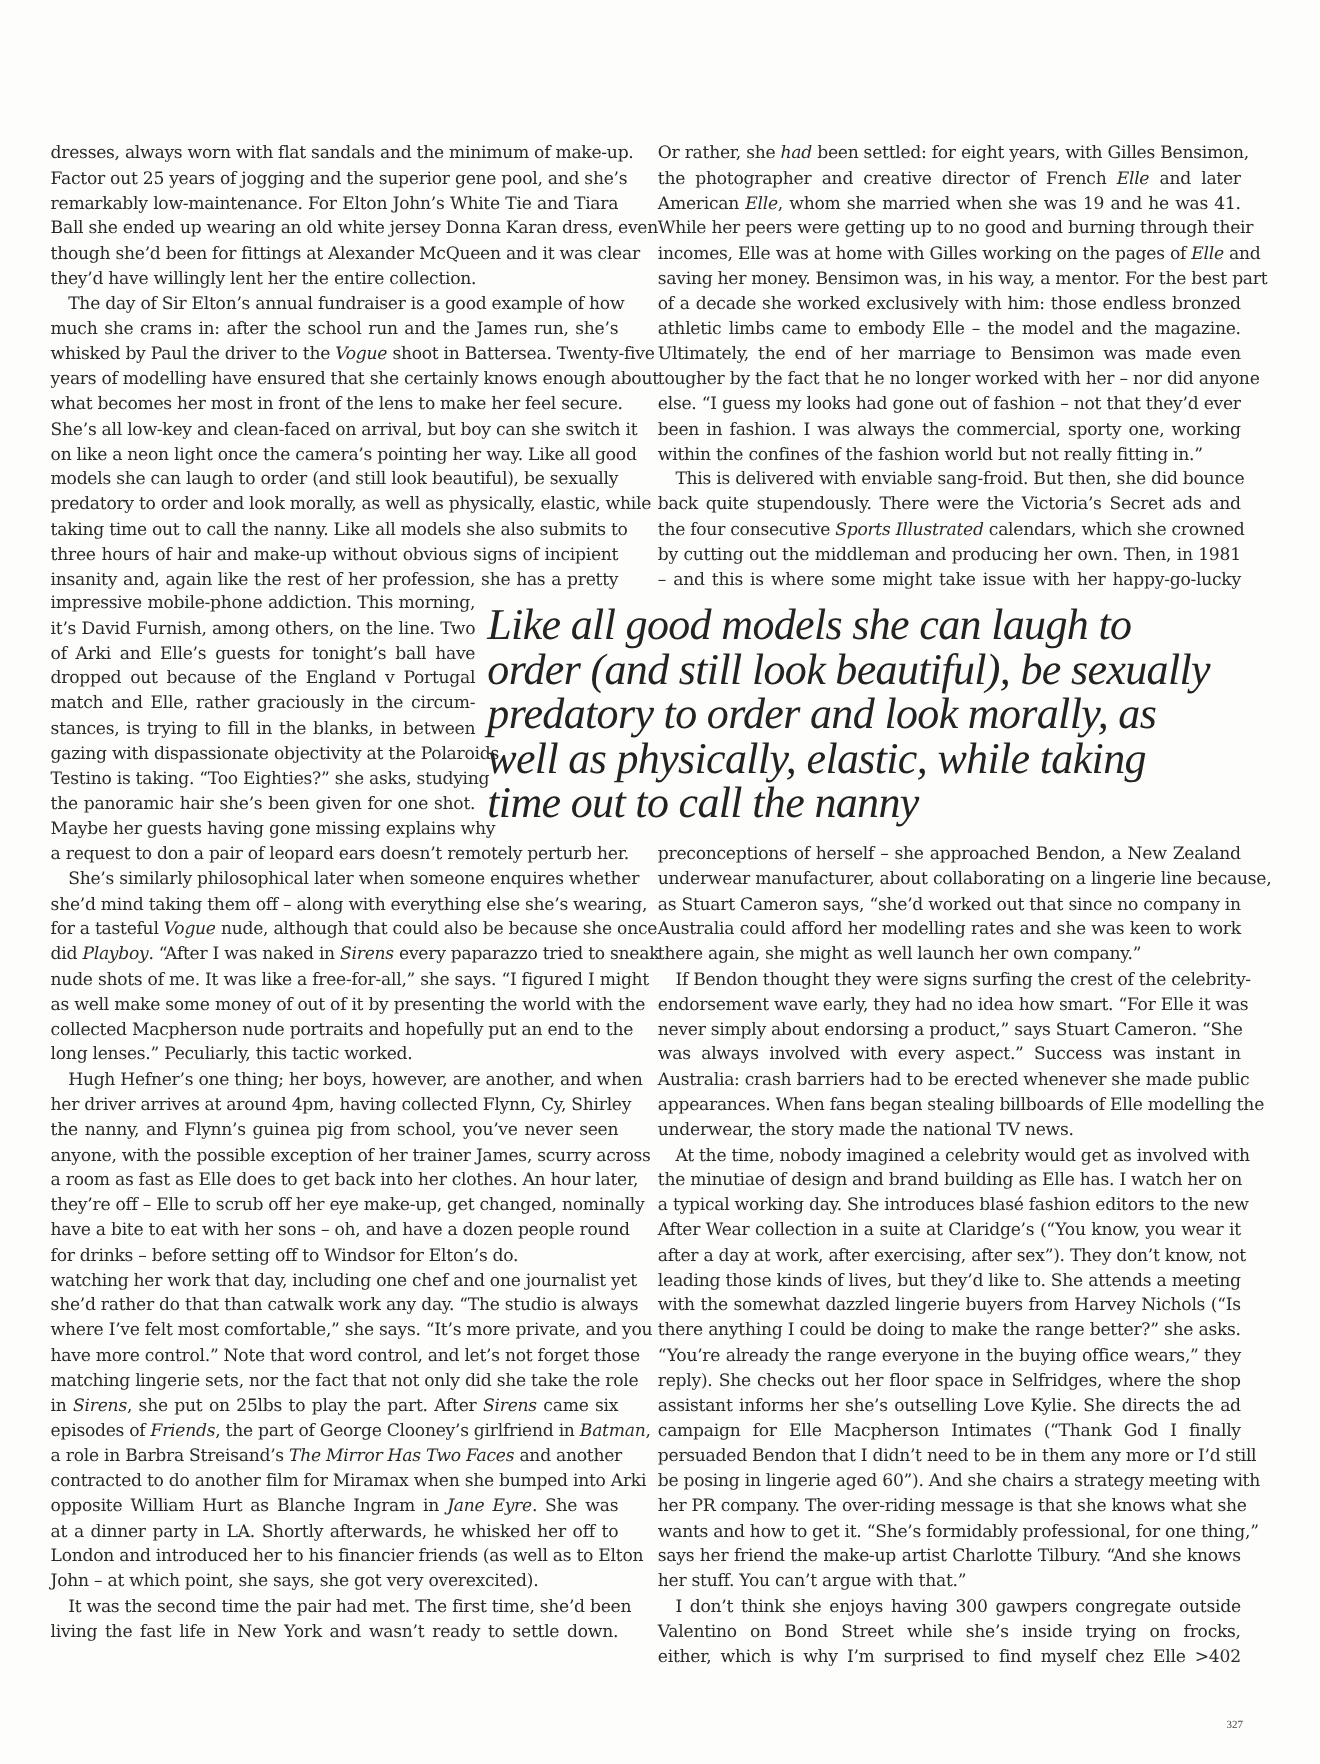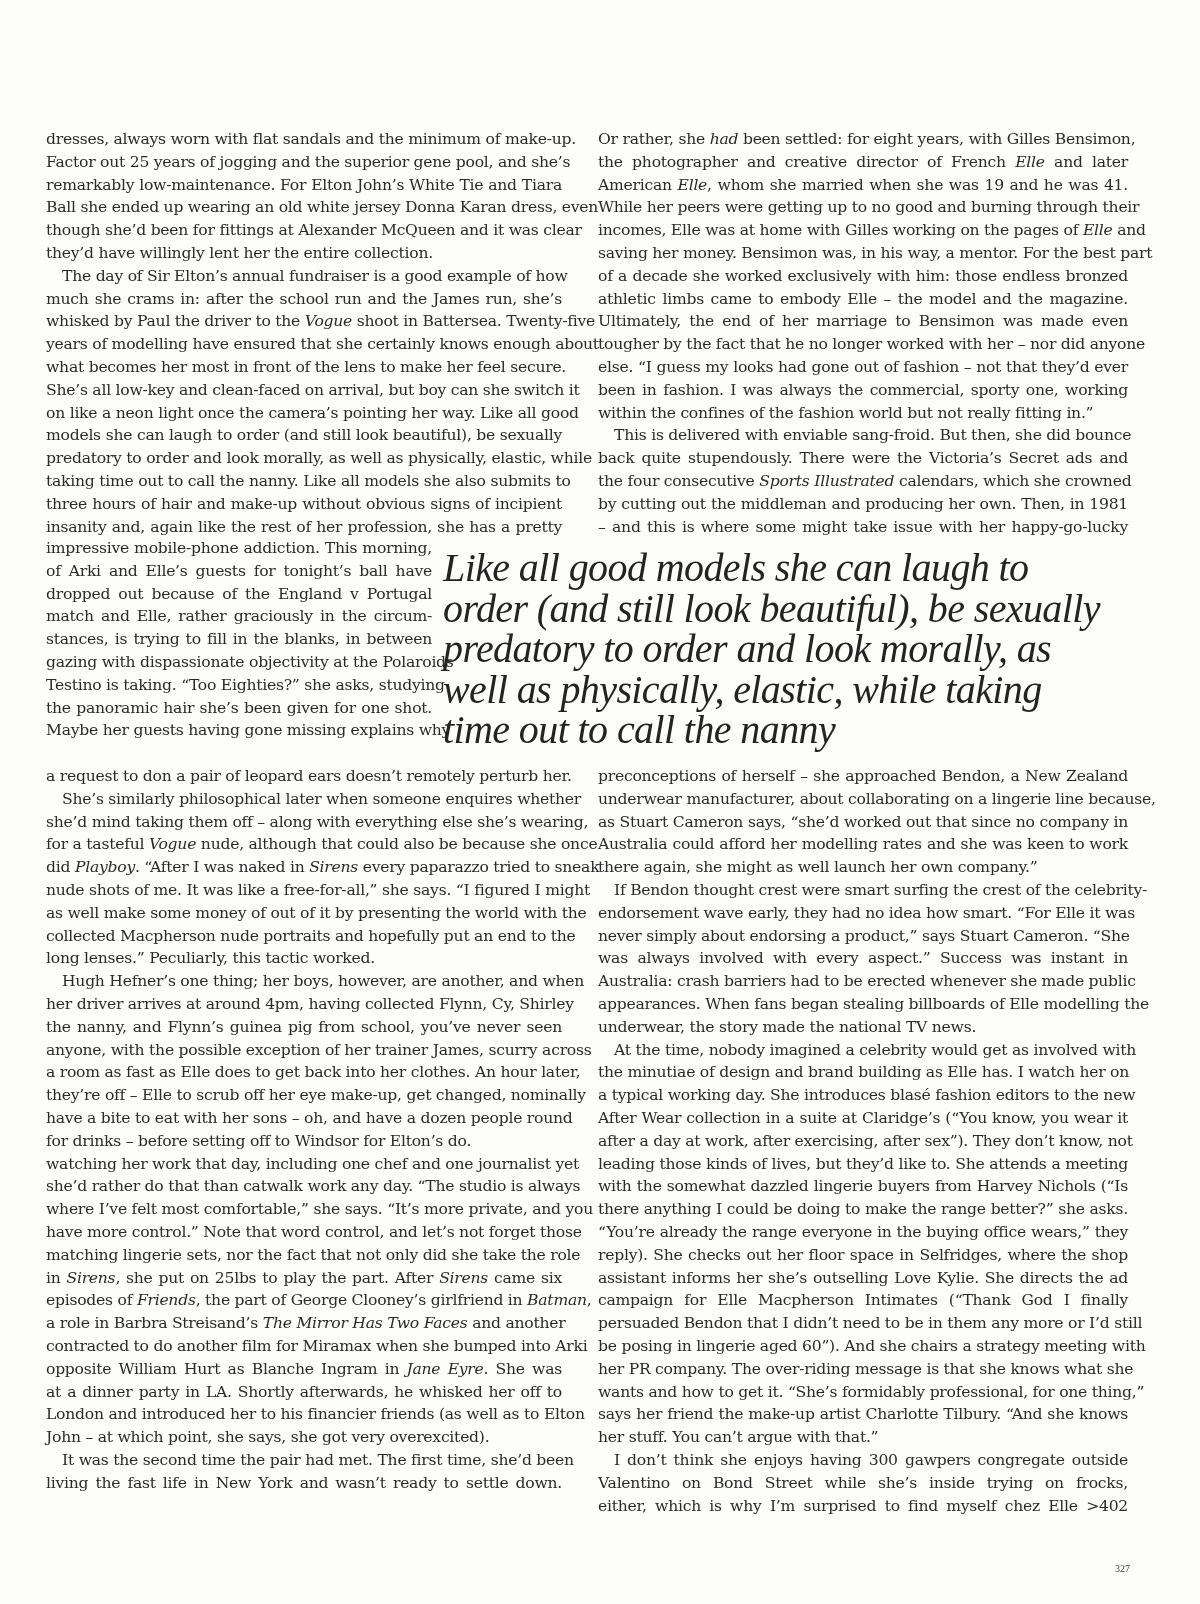--- a/index.html
+++ b/index.html
@@ -64,20 +64,21 @@
     <span class="line">She’s all low-key and clean-faced on arrival, but boy can she switch it</span>
     <span class="line">on like a neon light once the camera’s pointing her way.  Like all good</span>
     <span class="line">models she can laugh to order (and still look beautiful), be sexually</span>
     <span class="line">predatory to order and look morally, as well as physically, elastic, while</span>
     <span class="line">taking time out to call the nanny. Like all models she also submits to</span>
     <span class="line">three hours of hair and make-up without obvious signs of incipient</span>
     <span class="line">insanity and, again like the rest of her profession, she has a pretty</span>
   </div>
 <div class="col" id="left-narrow">
     <span class="line">impressive mobile-phone addiction. This morning,</span>
+    <span class="line">it’s David Furnish, among others, on the line. Two</span>
     <span class="line">of Arki and Elle’s guests for tonight’s ball have</span>
     <span class="line">dropped out because of the England v Portugal</span>
     <span class="line">match and Elle, rather graciously in the circum-</span>
     <span class="line">stances, is trying to fill in the blanks, in between</span>
     <span class="line">gazing with dispassionate objectivity at the Polaroids</span>
     <span class="line">Testino is taking. “Too Eighties?” she asks, studying</span>
     <span class="line">the panoramic hair she’s been given for one shot.</span>
     <span class="line last">Maybe her guests having gone missing explains why</span>
   </div>
 <div class="col" id="left-bottom">
@@ -134,21 +135,21 @@
     <span class="line">the four consecutive <i>Sports Illustrated</i> calendars, which she crowned</span>
     <span class="line">by cutting out the middleman and producing her own. Then, in 1981</span>
     <span class="line">– and this is where some might take issue with her happy-go-lucky</span>
   </div>
 <div class="col" id="right-bottom">
     <span class="line">preconceptions of herself – she approached Bendon, a New Zealand</span>
     <span class="line">underwear manufacturer, about collaborating on a lingerie line because,</span>
     <span class="line">as Stuart Cameron says, “she’d worked out that since no company in</span>
     <span class="line">Australia could afford her modelling rates and she was keen to work</span>
     <span class="line last">there again, she might as well launch her own company.”</span>
-    <span class="line indent">If Bendon thought crest were smart surfing the crest of the celebrity-</span>
+    <span class="line indent">If Bendon thought they were signs surfing the crest of the celebrity-</span>
     <span class="line">endorsement wave early, they had no idea how smart. “For Elle it was</span>
     <span class="line">never simply about endorsing a product,” says Stuart Cameron. “She</span>
     <span class="line">was always involved with every aspect.” Success was instant in</span>
     <span class="line">Australia: crash barriers had to be erected whenever she made public</span>
     <span class="line">appearances. When fans began stealing billboards of Elle modelling the</span>
     <span class="line last">underwear, the story made the national TV news.</span>
     <span class="line indent">At the time, nobody imagined a celebrity would get as involved with</span>
     <span class="line">the minutiae of design and brand building as Elle has. I watch her on</span>
     <span class="line">a typical working day. She introduces blasé fashion editors to the new</span>
     <span class="line">After Wear collection in a suite at Claridge’s (“You know, you wear it</span>

